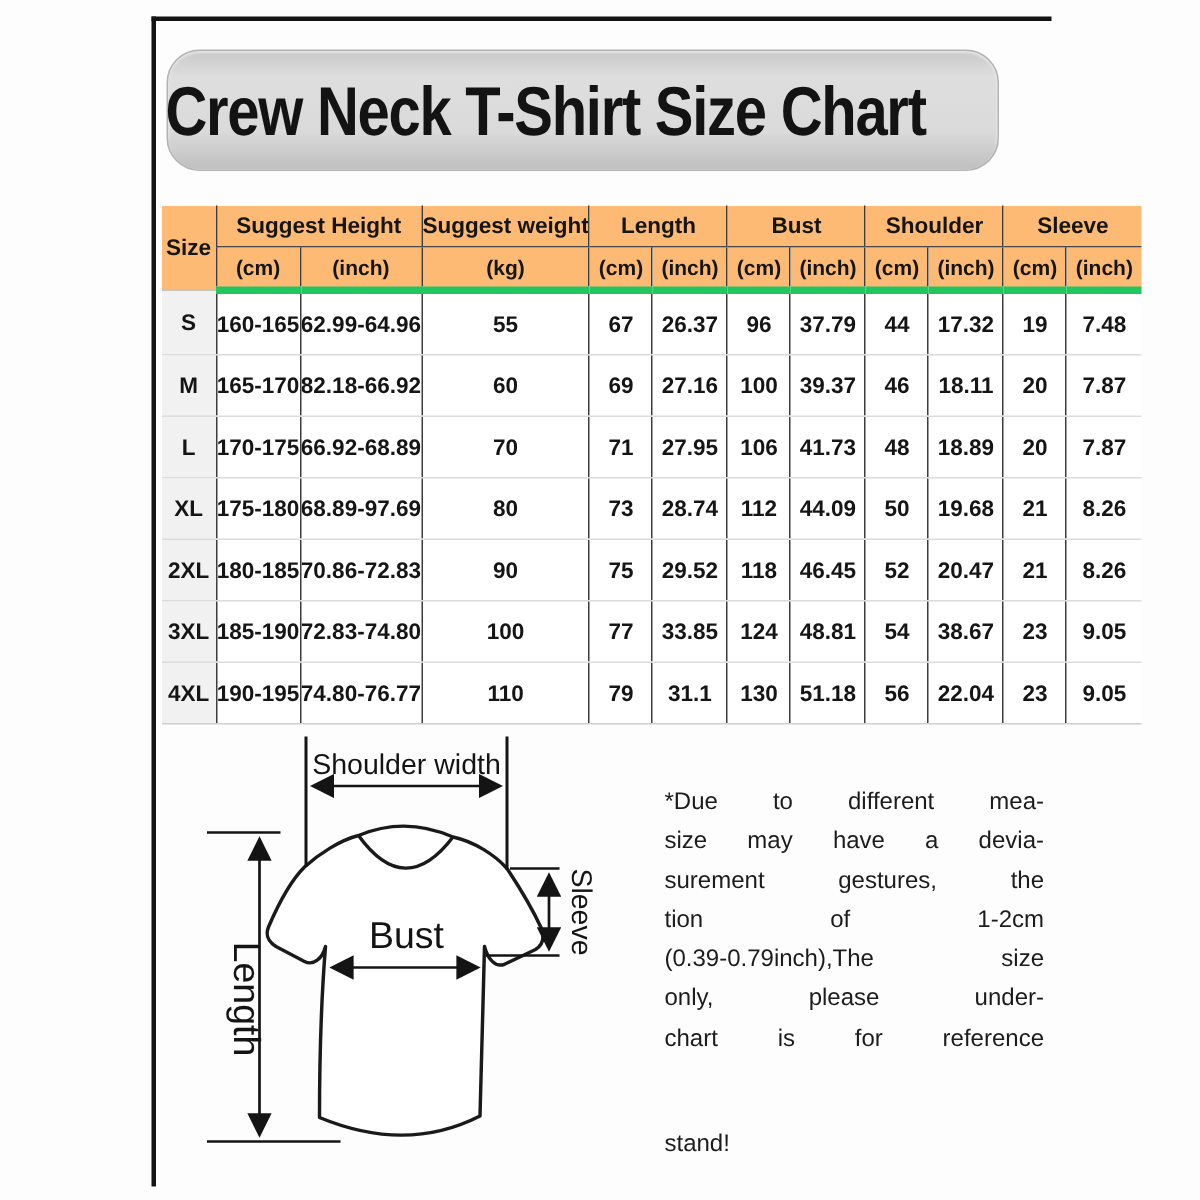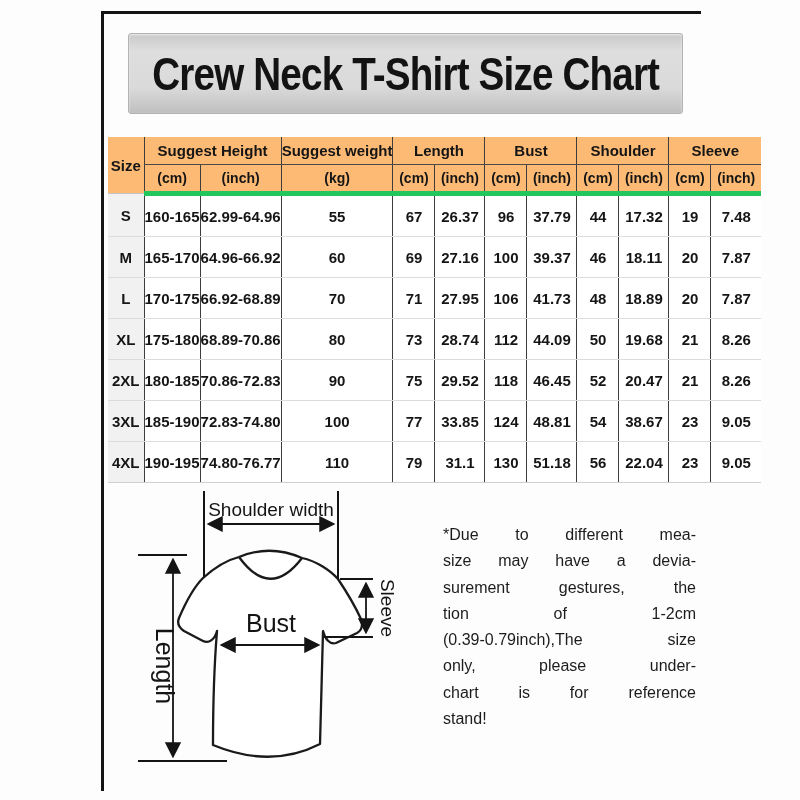--- a/index.html
+++ b/index.html
@@ -9,26 +9,26 @@
     font-family:"Liberation Sans", sans-serif;color:#111;
   }
   
   .frame{
     position:absolute;left:101px;top:11px;width:597px;height:777px;
     border-top:3px solid #141414;border-left:3px solid #141414;
     pointer-events:none;
   }
   
   .title-box{
-    position:absolute;left:128px;top:33px;width:553px;height:79px;
-    border-radius:3px;
+    position:absolute;left:111px;top:33px;width:553px;height:79px;
+    border-radius:22px;
     background:linear-gradient(180deg,#c9c9c9 0%,#dedede 22%,#dadada 68%,#bfbfbf 100%);
     border:1px solid #b3b3b3;
     box-shadow:inset 0 1px 2px #eeeeee;
-    display:flex;align-items:center;justify-content:center;
+    display:flex;align-items:center;justify-content:flex-end;
   }
   .title-box span{
     display:inline-block;font-size:46px;font-weight:bold;color:#131313;
     letter-spacing:-1px;transform:scaleX(.84);white-space:nowrap;
   }
   
   table.size{
     position:absolute;left:108px;top:137px;border-collapse:collapse;
     table-layout:fixed;font-family:"Liberation Sans",sans-serif;
   }
@@ -47,21 +47,21 @@
   tbody td{height:40px;font-size:15px;border-bottom:1px solid #dcdcdc;background:#fff;}
   tbody td + td{border-left:1.5px solid #3d3d3d;}
   tbody td:first-child{background:#f1f1f1;}
   tbody tr:last-child td{border-bottom:1px solid #cfcfcf;}
   
   .note{
     position:absolute;left:443px;top:522px;width:253px;
     font-size:16px;line-height:26.3px;color:#1c1c1c;
   }
   .note-line{text-align:justify;text-align-last:justify;}
-  .note-line:last-child{text-align-last:left;}
+  .note-line:last-child{text-align-last:left;margin-top:44px;}
   
   svg.diagram{position:absolute;left:105px;top:488px;}
   svg.diagram text{fill:#141414;font-family:"Liberation Sans",sans-serif;}
   .lbl-small{font-size:19px;}
   .lbl-big{font-size:25px;}
 </style>
 </head>
 <body>
 
 <div id="stage">
@@ -123,21 +123,21 @@
         <td>96</td>
         <td>37.79</td>
         <td>44</td>
         <td>17.32</td>
         <td>19</td>
         <td>7.48</td>
       </tr>
         <tr>
         <td>M</td>
         <td>165-170</td>
-        <td>64.96-66.92</td>
+        <td>82.18-66.92</td>
         <td>60</td>
         <td>69</td>
         <td>27.16</td>
         <td>100</td>
         <td>39.37</td>
         <td>46</td>
         <td>18.11</td>
         <td>20</td>
         <td>7.87</td>
       </tr>
@@ -151,21 +151,21 @@
         <td>106</td>
         <td>41.73</td>
         <td>48</td>
         <td>18.89</td>
         <td>20</td>
         <td>7.87</td>
       </tr>
         <tr>
         <td>XL</td>
         <td>175-180</td>
-        <td>68.89-70.86</td>
+        <td>68.89-97.69</td>
         <td>80</td>
         <td>73</td>
         <td>28.74</td>
         <td>112</td>
         <td>44.09</td>
         <td>50</td>
         <td>19.68</td>
         <td>21</td>
         <td>8.26</td>
       </tr>

